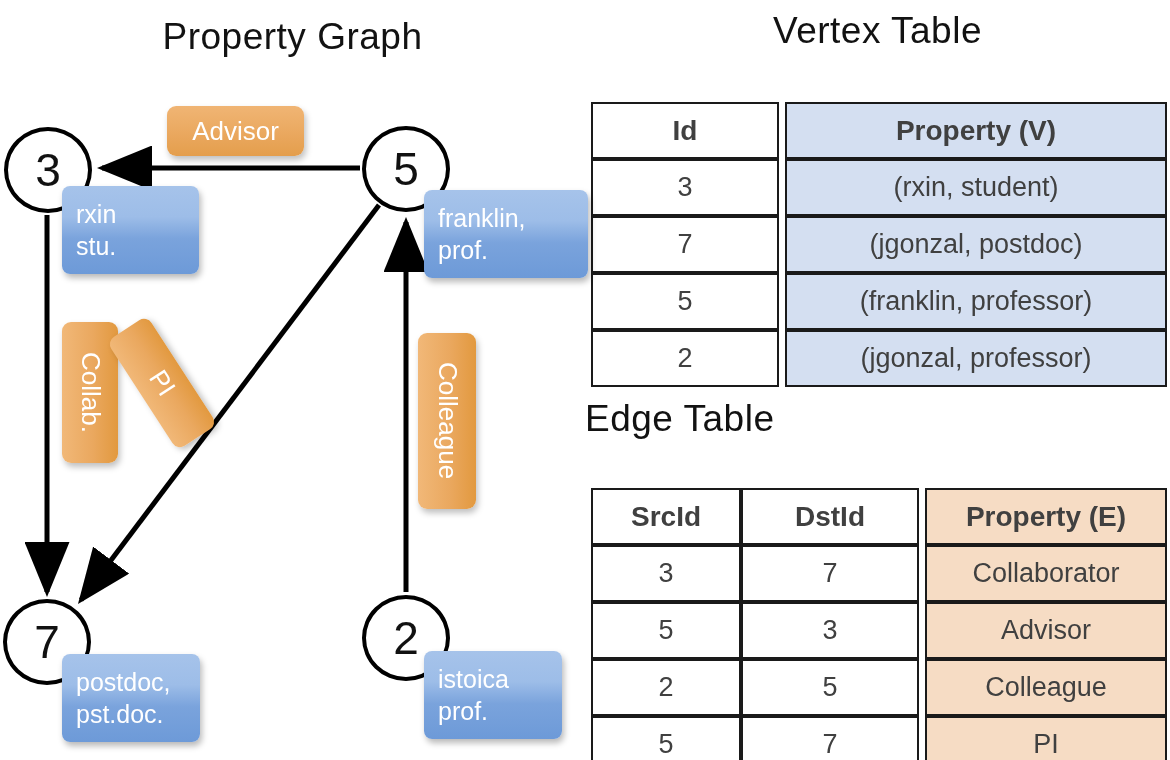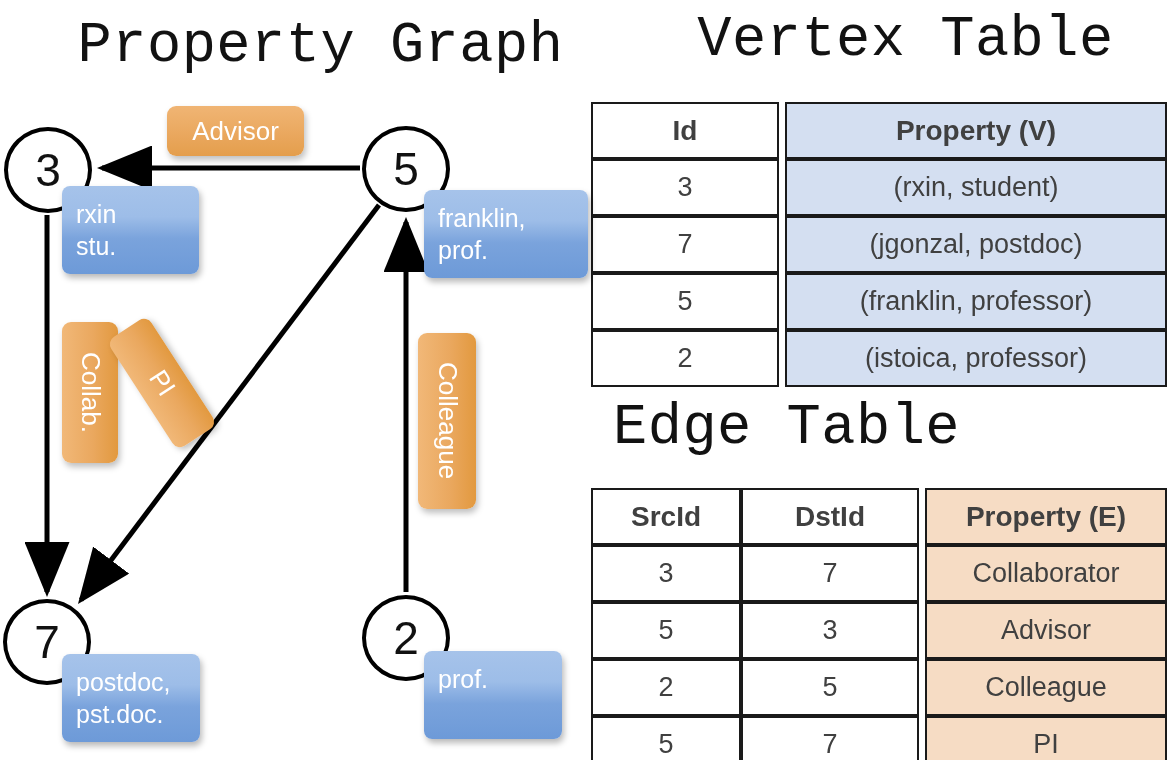--- a/index.html
+++ b/index.html
@@ -12,28 +12,27 @@
     height: 760px;
     position: relative;
     overflow: hidden;
     font-family: "Liberation Sans", sans-serif;
     color: #000000;
   }
 
   
   .big-title {
     position: absolute;
-    font-family: Liberation Mono, monospace;
-    font-weight: 300;
-    font-size: 57px;
+    font-family: Liberation Sans, sans-serif;
+    font-weight: 300;
+    font-size: 37px;
     line-height: 1;
     letter-spacing: 0.5px;
     color: #121212;
     white-space: nowrap;
-    padding-left: 28px;
   }
   #title-property-graph { left: 0; top: 18px; width: 585px; text-align: center; }
   #title-vertex-table   { left: 585px; top: 12px; width: 585px; text-align: center; }
   #title-edge-table     { left: 585px; top: 400px; width: 585px; }
 
   
   #graph-panel {
     position: absolute;
     left: 0; top: 0;
     width: 585px; height: 760px;
@@ -207,20 +206,21 @@
   </div>
   <div class="prop-box" id="prop-5">
     <span>franklin,</span>
     <span>prof.</span>
   </div>
   <div class="prop-box" id="prop-7">
     <span>postdoc,</span>
     <span>pst.doc.</span>
   </div>
   <div class="prop-box" id="prop-2">
+    <span>istoica</span>
     <span>prof.</span>
   </div>
 
   <div class="edge-label" id="label-advisor">
     <span>Advisor</span>
   </div>
   <div class="edge-label" id="label-collab">
     <span class="vert-text">Collab.</span>
   </div>
   <div class="edge-label" id="label-pi">
@@ -258,21 +258,21 @@
       <td class="cell-blue">(jgonzal, postdoc)</td>
     </tr>
     <tr>
       <td>5</td>
       <td class="gap-col"></td>
       <td class="cell-blue">(franklin, professor)</td>
     </tr>
     <tr>
       <td>2</td>
       <td class="gap-col"></td>
-      <td class="cell-blue">(istoica, professor)</td>
+      <td class="cell-blue">(jgonzal, professor)</td>
     </tr>
   </tbody>
 </table>
 
 <div class="big-title" id="title-edge-table">Edge Table</div>
 
 <table class="data-table" id="edge-table">
   <colgroup>
     <col class="col-src">
       <col class="col-dst">

